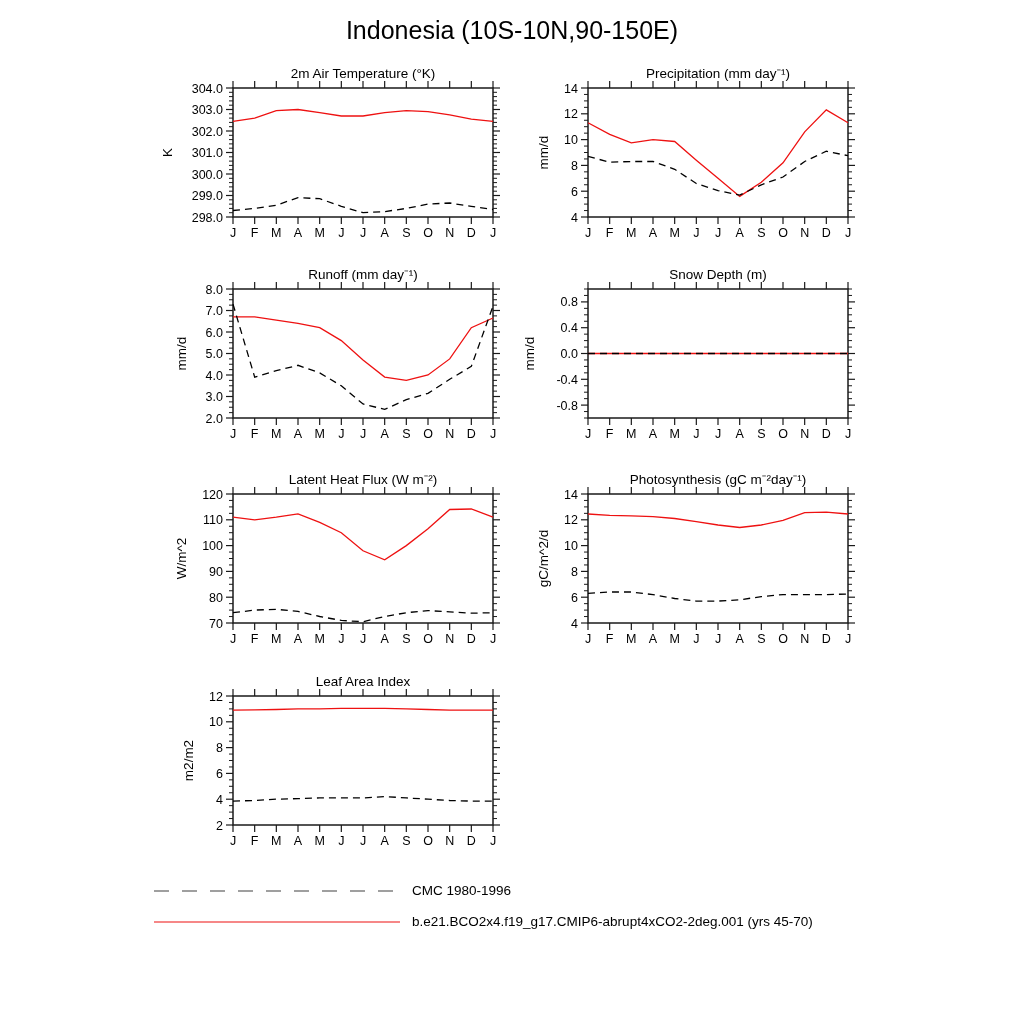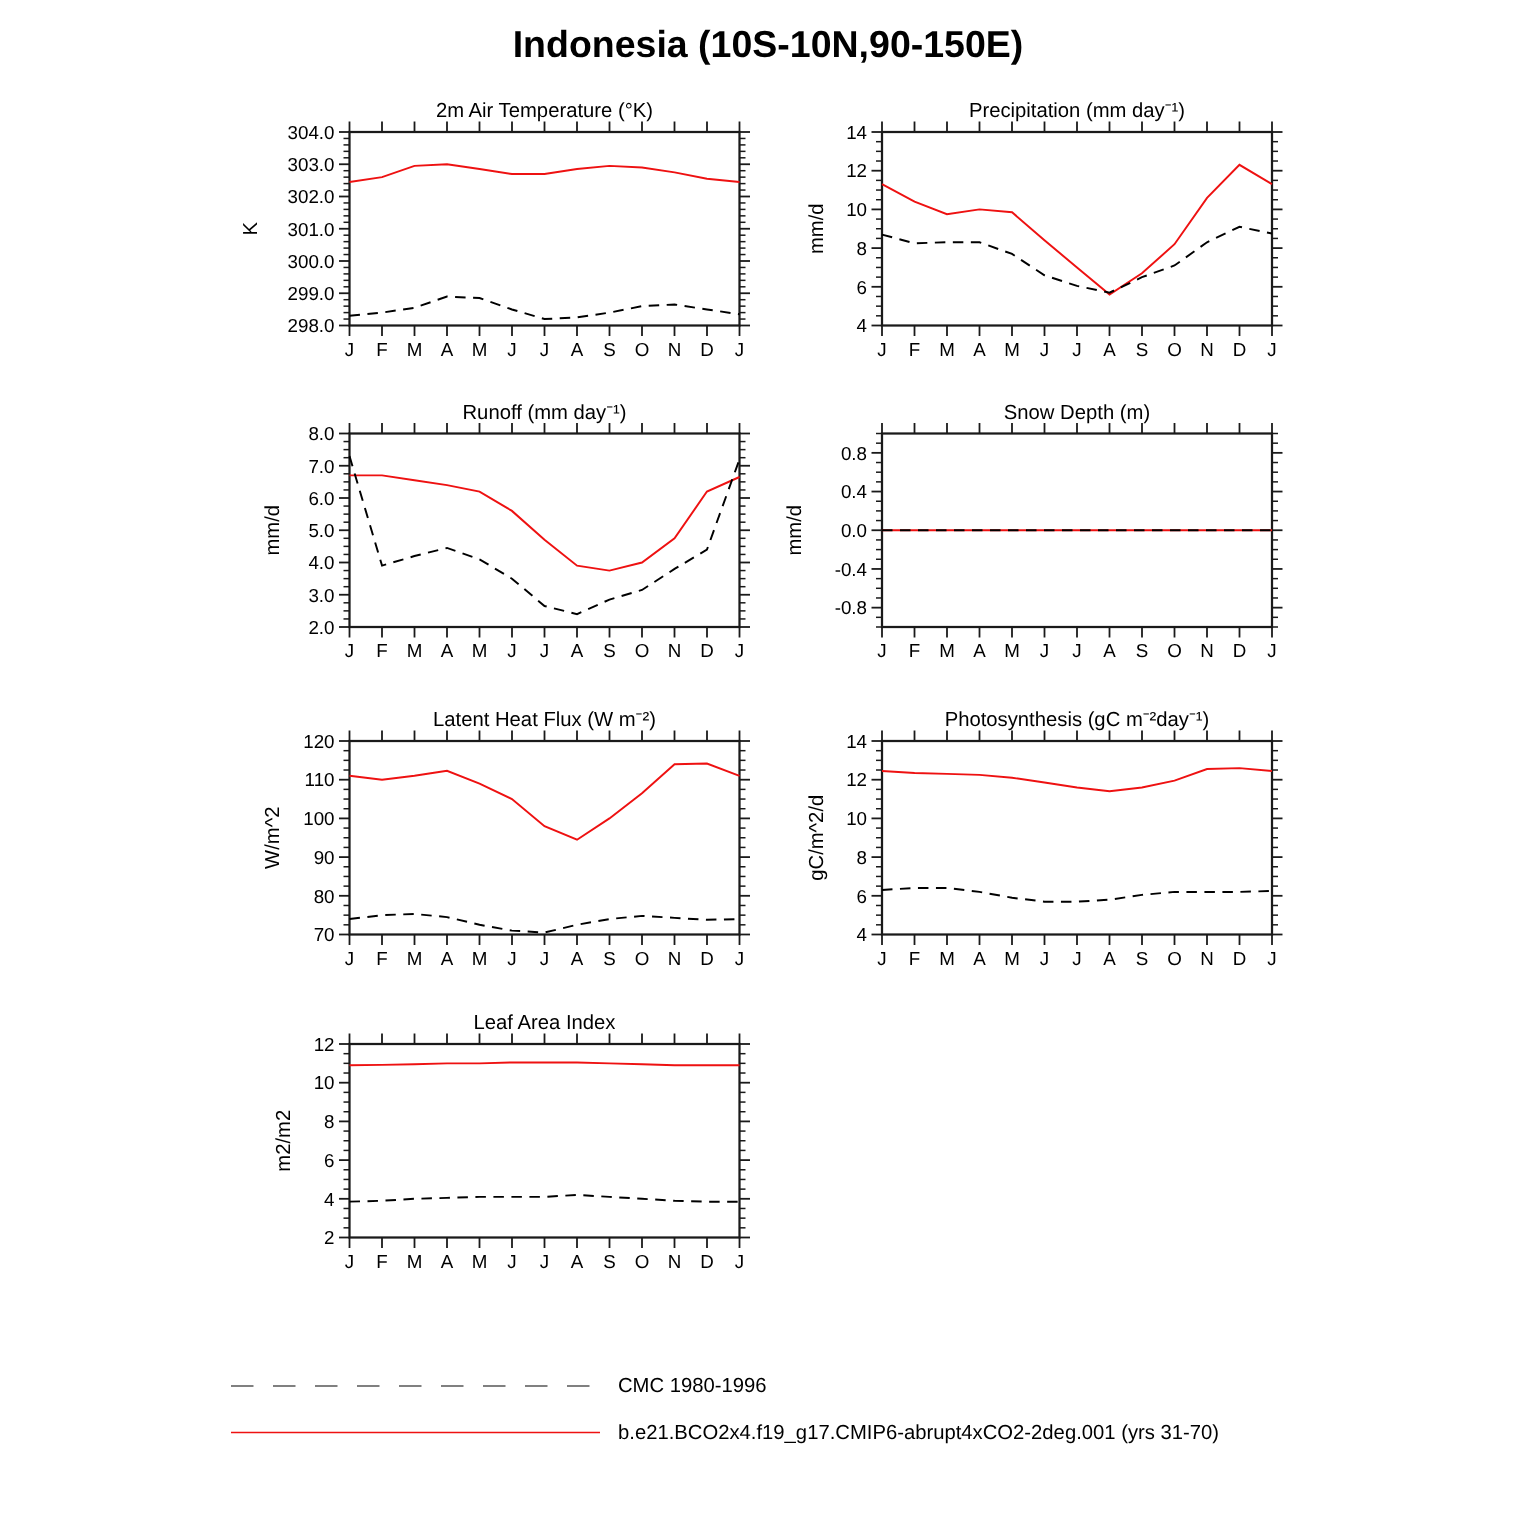--- a/index.html
+++ b/index.html
@@ -2,28 +2,28 @@
 <html><head>
 <meta charset="utf-8">
 <style>
   html,body{margin:0;padding:0;background:#fff;}
   .page{
     position:relative;width:1024px;height:1024px;background:#ffffff;
     font-family:"Liberation Sans", sans-serif;color:#000;overflow:hidden;
   }
   .main-title{
     position:absolute;top:16px;left:0;width:100%;text-align:center;
-    font-size:25px;font-weight:700;margin:0;
+    font-size:25px;font-weight:400;margin:0;
   }
   #charts{position:absolute;left:0;top:0;}
   #charts text{fill:#000000;}
   #charts .tick{font-size:12.5px;}
   #charts .ptitle{font-size:13.5px;}
   #charts .ylab{font-size:13.5px;}
-  .legend{position:absolute;left:152px;top:875px;margin-top:33px;}
+  .legend{position:absolute;left:152px;top:875px;}
   .legend-row{display:flex;align-items:center;height:31px;}
   .legend-swatch{width:250px;height:12px;flex:0 0 auto;display:block;}
   .legend-label{font-size:13.5px;margin-left:10px;white-space:nowrap;}
 </style>
 </head>
 <body>
 
 <div class="page">
   <h1 class="main-title">Indonesia (10S-10N,90-150E)</h1>
 
@@ -721,16 +721,16 @@
     <div class="legend-row">
       <svg class="legend-swatch" viewBox="0 0 250 12">
         <line id="legend-line-0" x1="2" y1="6" x2="248" y2="6" stroke-width="1.3" stroke="#808080" stroke-dasharray="15 13"></line>
       </svg>
       <span class="legend-label">CMC 1980-1996</span>
     </div>
     <div class="legend-row">
       <svg class="legend-swatch" viewBox="0 0 250 12">
         <line id="legend-line-2" x1="2" y1="6" x2="248" y2="6" stroke-width="1.1" stroke="#ee1111"></line>
       </svg>
-      <span class="legend-label">b.e21.BCO2x4.f19_g17.CMIP6-abrupt4xCO2-2deg.001 (yrs 31-70)</span>
+      <span class="legend-label">b.e21.BCO2x4.f19_g17.CMIP6-abrupt4xCO2-2deg.001 (yrs 45-70)</span>
     </div>
   </div>
 </div>
 
 </body></html>

